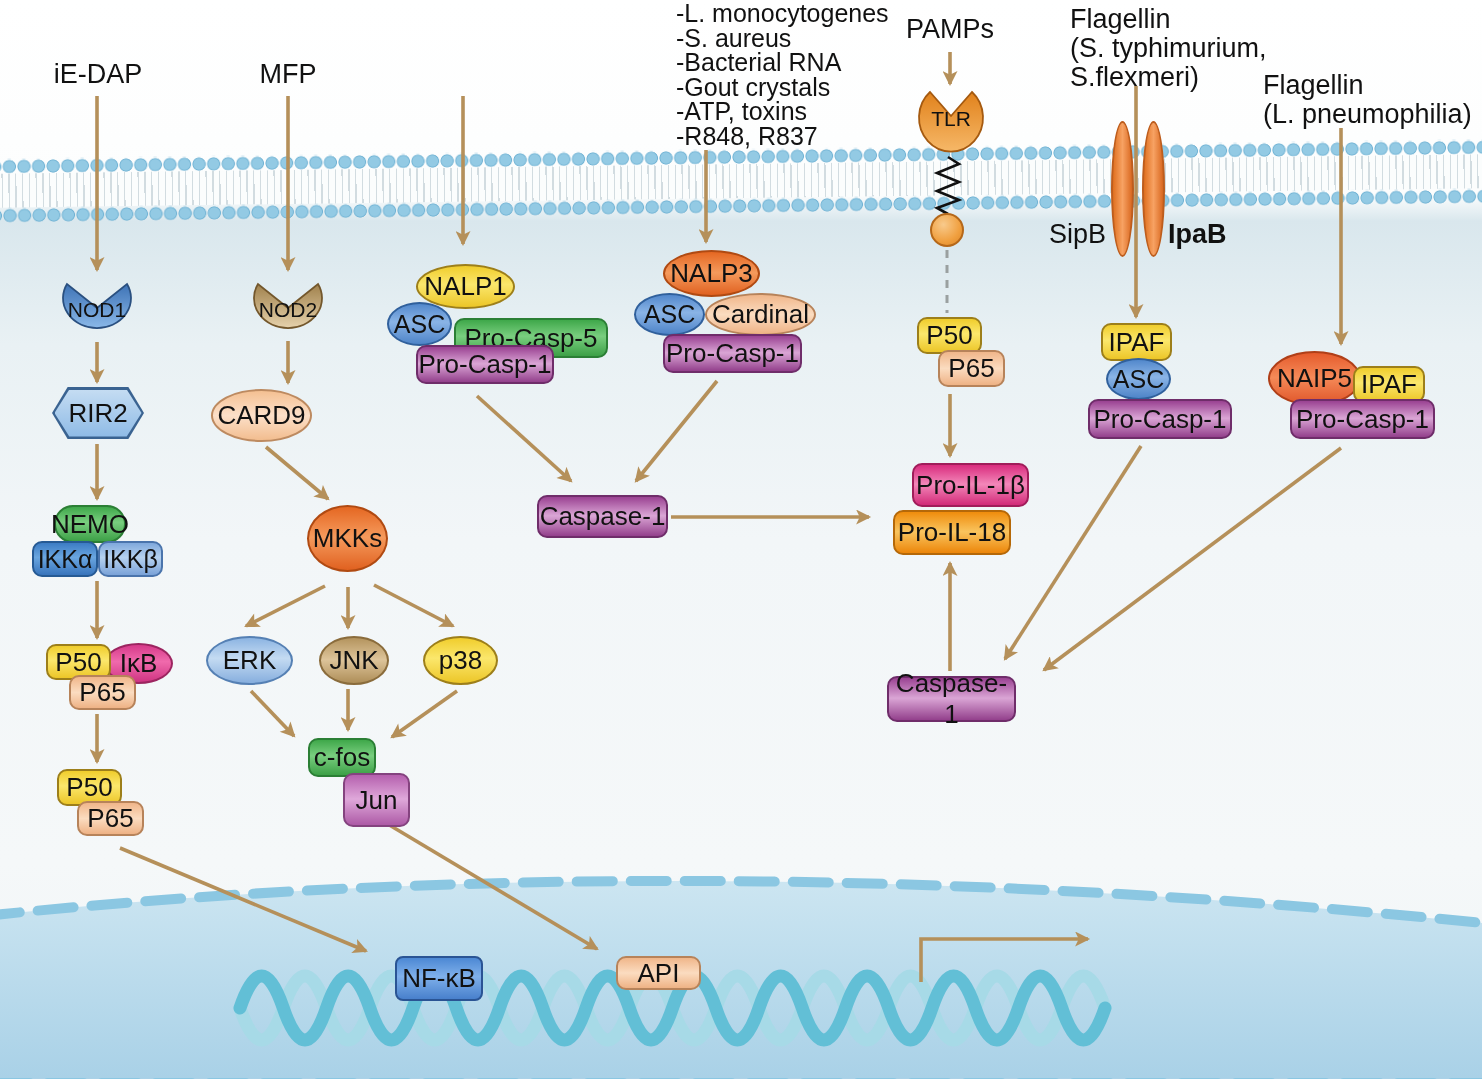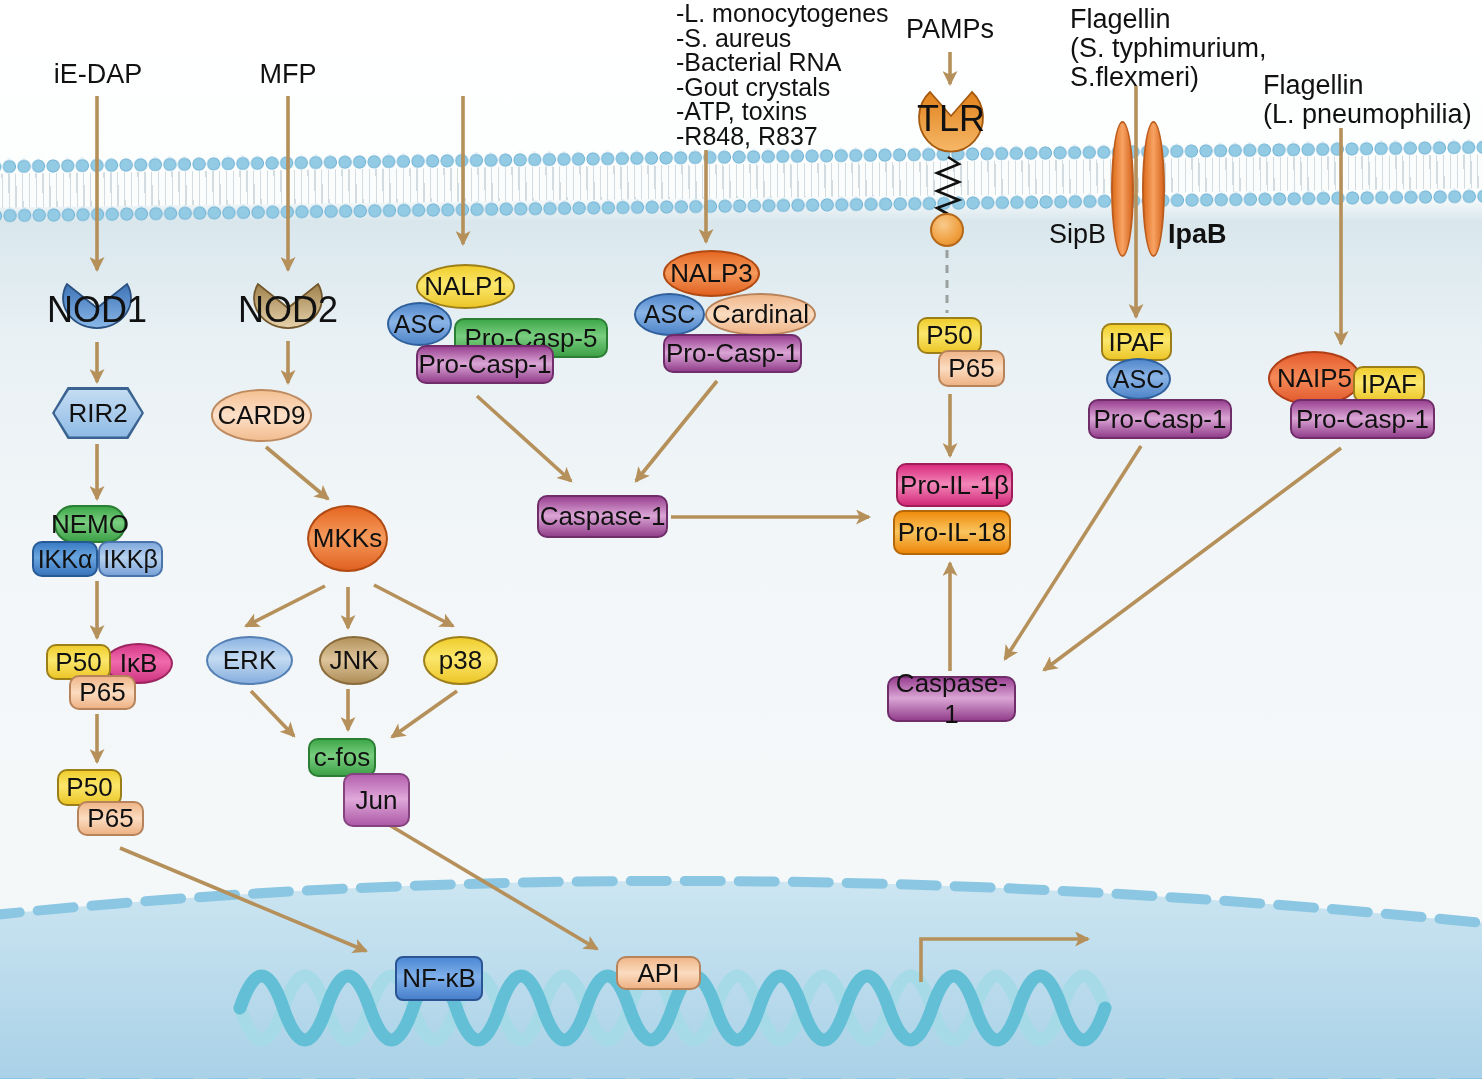--- a/index.html
+++ b/index.html
@@ -21,30 +21,30 @@
   .card9c{background:linear-gradient(180deg,#f4c092,#fce0c9 50%,#f2bd8f);border-color:#bd8a60;}
   .green{background:linear-gradient(180deg,#3fa84a,#79ce7f 45%,#3da047);border-color:#2b7f35;}
   .pinkdeep{background:linear-gradient(180deg,#d63a8a,#f06aac 45%,#cf3482);border-color:#9c2560;}
   .bluedark{background:linear-gradient(180deg,#3c7cc4,#6aa6e0 45%,#3874bc);border-color:#265a94;}
   .bluemid{background:linear-gradient(180deg,#7fa8dc,#b6d2ef 45%,#7aa2d8);border-color:#4a74ac;}
   .blueasc{background:linear-gradient(180deg,#5288cc,#8ab4e6 45%,#4e84c8);border-color:#30609c;}
   .blueerk{background:linear-gradient(180deg,#8cb4e2,#c4dbf2 45%,#86aede);border-color:#5580b4;}
   .bluenf{background:linear-gradient(180deg,#4c88d4,#7fb0ea 45%,#4880cc);border-color:#2a5494;border-radius:8px;}
   .purple{background:linear-gradient(180deg,#9a4292,#daa5d5 48%,#93408c);border-color:#6f2d6a;}
   .orchid{background:linear-gradient(180deg,#b560ae,#dfa8da 48%,#ad5aa6);border-color:#84437f;}
-  .pinkil{background:linear-gradient(180deg,#d92c7e,#f387b9 48%,#d22a78);border-color:#a01d5a;}
+  .pinkil{background:linear-gradient(180deg,#d92c7e,#f387b9 48%,#d22a78);border-color:#a01d5a;margin-left:16px;}
   .orangeil{background:linear-gradient(180deg,#ef8c0c,#f9c45e 48%,#ec860a);border-color:#b56808;}
   .orangeell{background:linear-gradient(180deg,#e56722,#f59a5c 48%,#e06120);border-color:#b04a12;}
   .orangered{background:linear-gradient(180deg,#e55b2c,#f58a58 48%,#e0562a);border-color:#b03f18;}
   .tanell{background:linear-gradient(180deg,#b4945e,#ddc49a 48%,#ae8e58);border-color:#8a6c3c;}
   .hex{position:absolute;display:flex;align-items:center;justify-content:center;z-index:3;background:#3a6391;font-size:26px;}
   .hex,.hex-in{clip-path:polygon(0% 50%,17% 0%,83% 0%,100% 50%,83% 100%,17% 100%);}
   .hex-in{position:absolute;inset:2.5px;background:linear-gradient(180deg,#c4dcf2,#8fbbe6);}
   .hex-txt{position:relative;}
-  .pac-lbl{background:transparent;font-size:36px;}
+  .pac-lbl{background:transparent;font-size:21px;}
   .channel{position:absolute;z-index:3;border-radius:50%;border:2px solid #bd5d1d;
     background:linear-gradient(90deg,#e0701f,#f7a263 50%,#d96820);box-sizing:border-box;}
   .ball{position:absolute;z-index:3;border-radius:50%;border:2px solid #b5681a;box-sizing:border-box;
     background:radial-gradient(circle at 38% 32%,#f8ca8c,#f0a040 60%,#dd8524);}
 </style>
 </head>
 <body>
 
 <div class="canvas">
 

